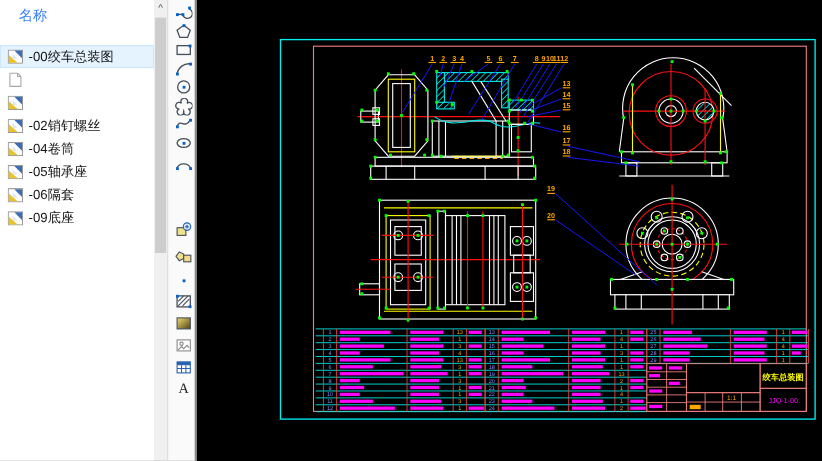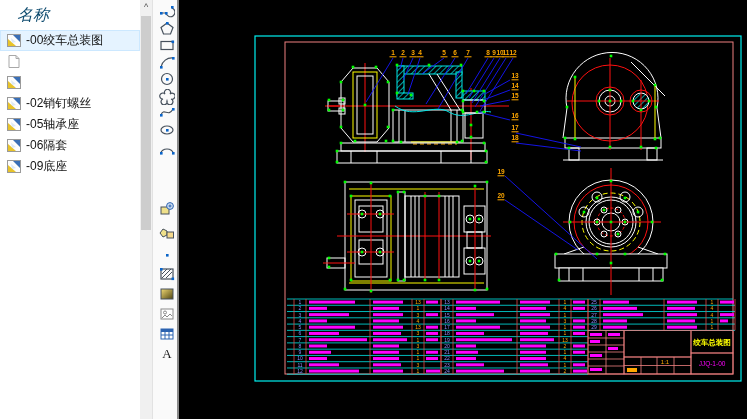--- a/index.html
+++ b/index.html
@@ -2,22 +2,22 @@
 <html><head>
 <meta charset="utf-8">
 <style>
   * { margin:0; padding:0; box-sizing:border-box; }
   html,body { width:747px; height:419px; overflow:hidden; }
   body { font-family:"Liberation Sans", sans-serif; background:#000; }
   .app { position:relative; width:747px; height:419px; background:#000; }
 
   
   .file-panel { position:absolute; left:0; top:0; width:140px; height:419px; background:#ffffff; }
-  .panel-header { position:absolute; left:17px; top:5px; font-size:16px; color:#0c4a6e;font-style:italic; }
-  .file-list { position:absolute; left:0; top:30px; width:140px; }
+  .panel-header { position:absolute; left:17px; top:5px; font-size:13px; color:#3b82f6; }
+  .file-list { position:absolute; left:0; top:41px; width:140px; }
   .file-row { height:21px; display:flex; align-items:center; gap:5px; padding-left:7px;
               font-size:12px; color:#141414; white-space:nowrap; cursor:default; }
   .file-row.selected { background:#e5f3ff; box-shadow:inset 0 0 0 1px #cce8ff; }
   .ficon { width:14px; height:13px; flex:0 0 14px; display:inline-block; }
 
   
   .vscroll { position:absolute; left:140px; top:0; width:12px; height:419px; background:#f0f0f0; }
   .vscroll .up { position:absolute; left:0; top:0; width:12px; height:14px; color:#505050;
                  font-size:9px; text-align:center; line-height:14px; }
   .vscroll .thumb { position:absolute; left:1px; top:16px; width:10px; height:214px; background:#cdcdcd; }
@@ -66,20 +66,29 @@
             </svg></span>
   </div>
         <div class="file-row">
     <span class="ficon"><svg width="14" height="13">
               <rect x="0.5" y="0.5" width="13" height="12" fill="#fdfdfd" stroke="#9a9a9a"></rect>
               <polygon points="13,1 13,8 6,1" fill="#3b6fb5"></polygon>
               <polygon points="1,12 1,5 9,12" fill="#e8c32a"></polygon>
               <polygon points="4,4 9,8 5,9" fill="#dce8f5"></polygon>
             </svg></span>
     <span class="flabel">-02销钉螺丝</span>
+  </div>
+        <div class="file-row">
+    <span class="ficon"><svg width="14" height="13">
+              <rect x="0.5" y="0.5" width="13" height="12" fill="#fdfdfd" stroke="#9a9a9a"></rect>
+              <polygon points="13,1 13,8 6,1" fill="#3b6fb5"></polygon>
+              <polygon points="1,12 1,5 9,12" fill="#e8c32a"></polygon>
+              <polygon points="4,4 9,8 5,9" fill="#dce8f5"></polygon>
+            </svg></span>
+    <span class="flabel">-04卷筒</span>
   </div>
         <div class="file-row">
     <span class="ficon"><svg width="14" height="13">
               <rect x="0.5" y="0.5" width="13" height="12" fill="#fdfdfd" stroke="#9a9a9a"></rect>
               <polygon points="13,1 13,8 6,1" fill="#3b6fb5"></polygon>
               <polygon points="1,12 1,5 9,12" fill="#e8c32a"></polygon>
               <polygon points="4,4 9,8 5,9" fill="#dce8f5"></polygon>
             </svg></span>
     <span class="flabel">-05轴承座</span>
   </div>

